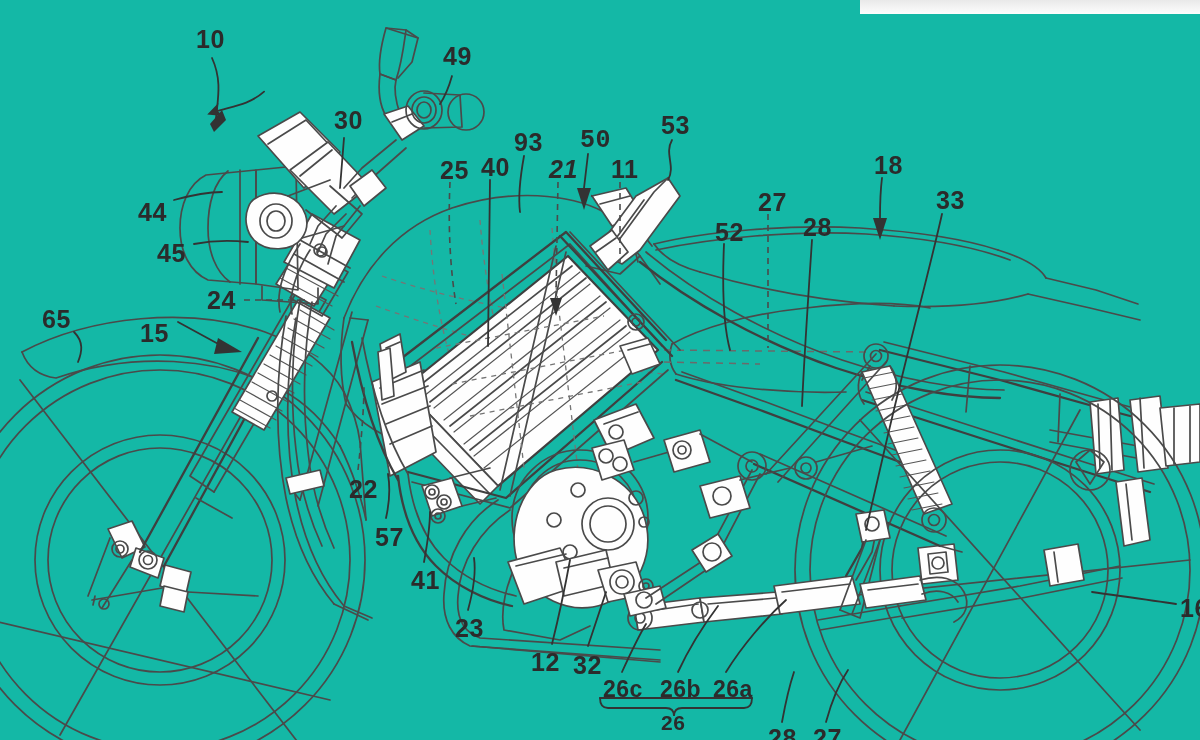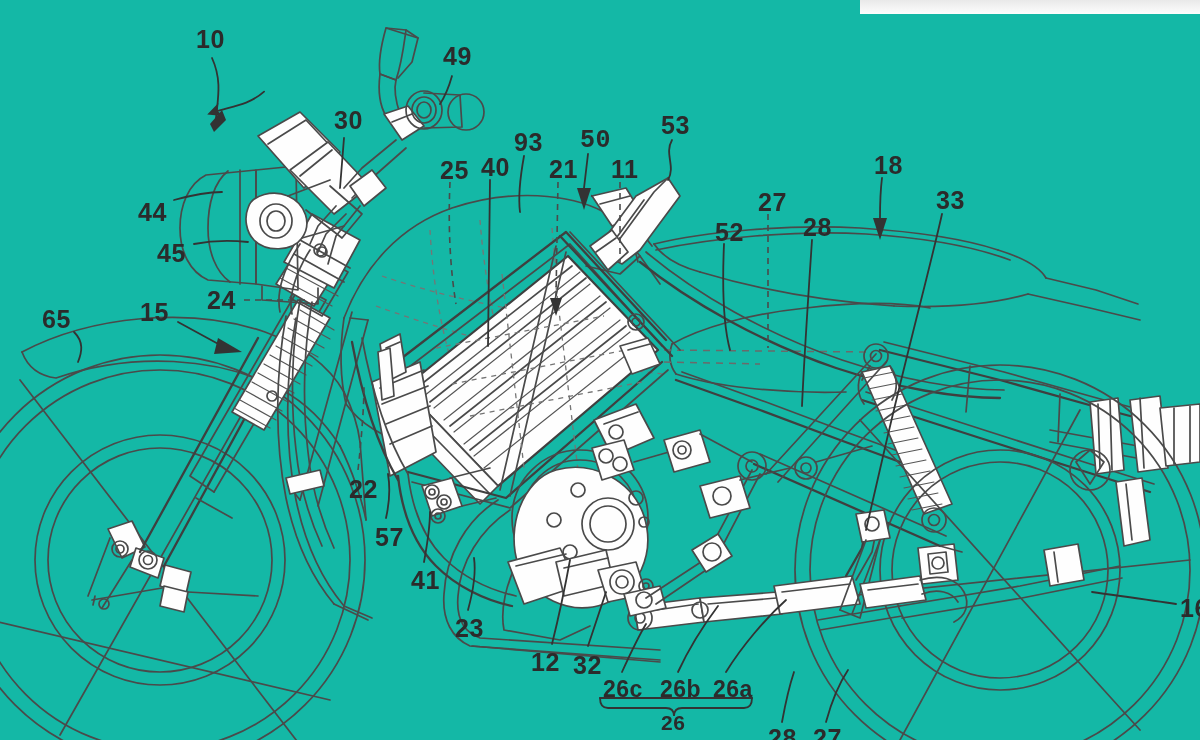--- a/index.html
+++ b/index.html
@@ -535,33 +535,33 @@
     </g>
   </svg>
 
   <div id="labels">
     <span class="num" style="left:196px; top:27px;">10</span>
     <span class="num" style="left:443px; top:44px;">49</span>
     <span class="num" style="left:334px; top:108px;">30</span>
     <span class="num" style="left:440px; top:158px;">25</span>
     <span class="num" style="left:481px; top:155px;">40</span>
     <span class="num" style="left:514px; top:130px;">93</span>
-    <span class="num" style="left:549px; top:157px;">21</span>
+    <span class="num" style="left:549px; top:157px;font-style:italic;">21</span>
     <span class="num" style="left:580px; top:128px;font-family:Liberation Mono, monospace;">50</span>
     <span class="num" style="left:611px; top:157px;">11</span>
     <span class="num" style="left:661px; top:113px;">53</span>
     <span class="num" style="left:874px; top:153px;">18</span>
     <span class="num" style="left:936px; top:188px;">33</span>
     <span class="num" style="left:758px; top:190px;">27</span>
     <span class="num" style="left:715px; top:220px;">52</span>
     <span class="num" style="left:803px; top:215px;">28</span>
     <span class="num" style="left:138px; top:200px;">44</span>
     <span class="num" style="left:157px; top:241px;">45</span>
     <span class="num" style="left:207px; top:288px;">24</span>
-    <span class="num" style="left:140px; top:300px;">15</span>
+    <span class="num" style="left:140px; top:321px;">15</span>
     <span class="num" style="left:42px;  top:307px;">65</span>
     <span class="num" style="left:349px; top:477px;">22</span>
     <span class="num" style="left:375px; top:525px;">57</span>
     <span class="num" style="left:411px; top:568px;">41</span>
     <span class="num" style="left:455px; top:616px;">23</span>
     <span class="num" style="left:531px; top:650px;">12</span>
     <span class="num" style="left:573px; top:653px;">32</span>
     <span class="num" style="left:1180px; top:596px;">16</span>
 
     <span class="num small" style="left:603px; top:678px;">26c</span>

